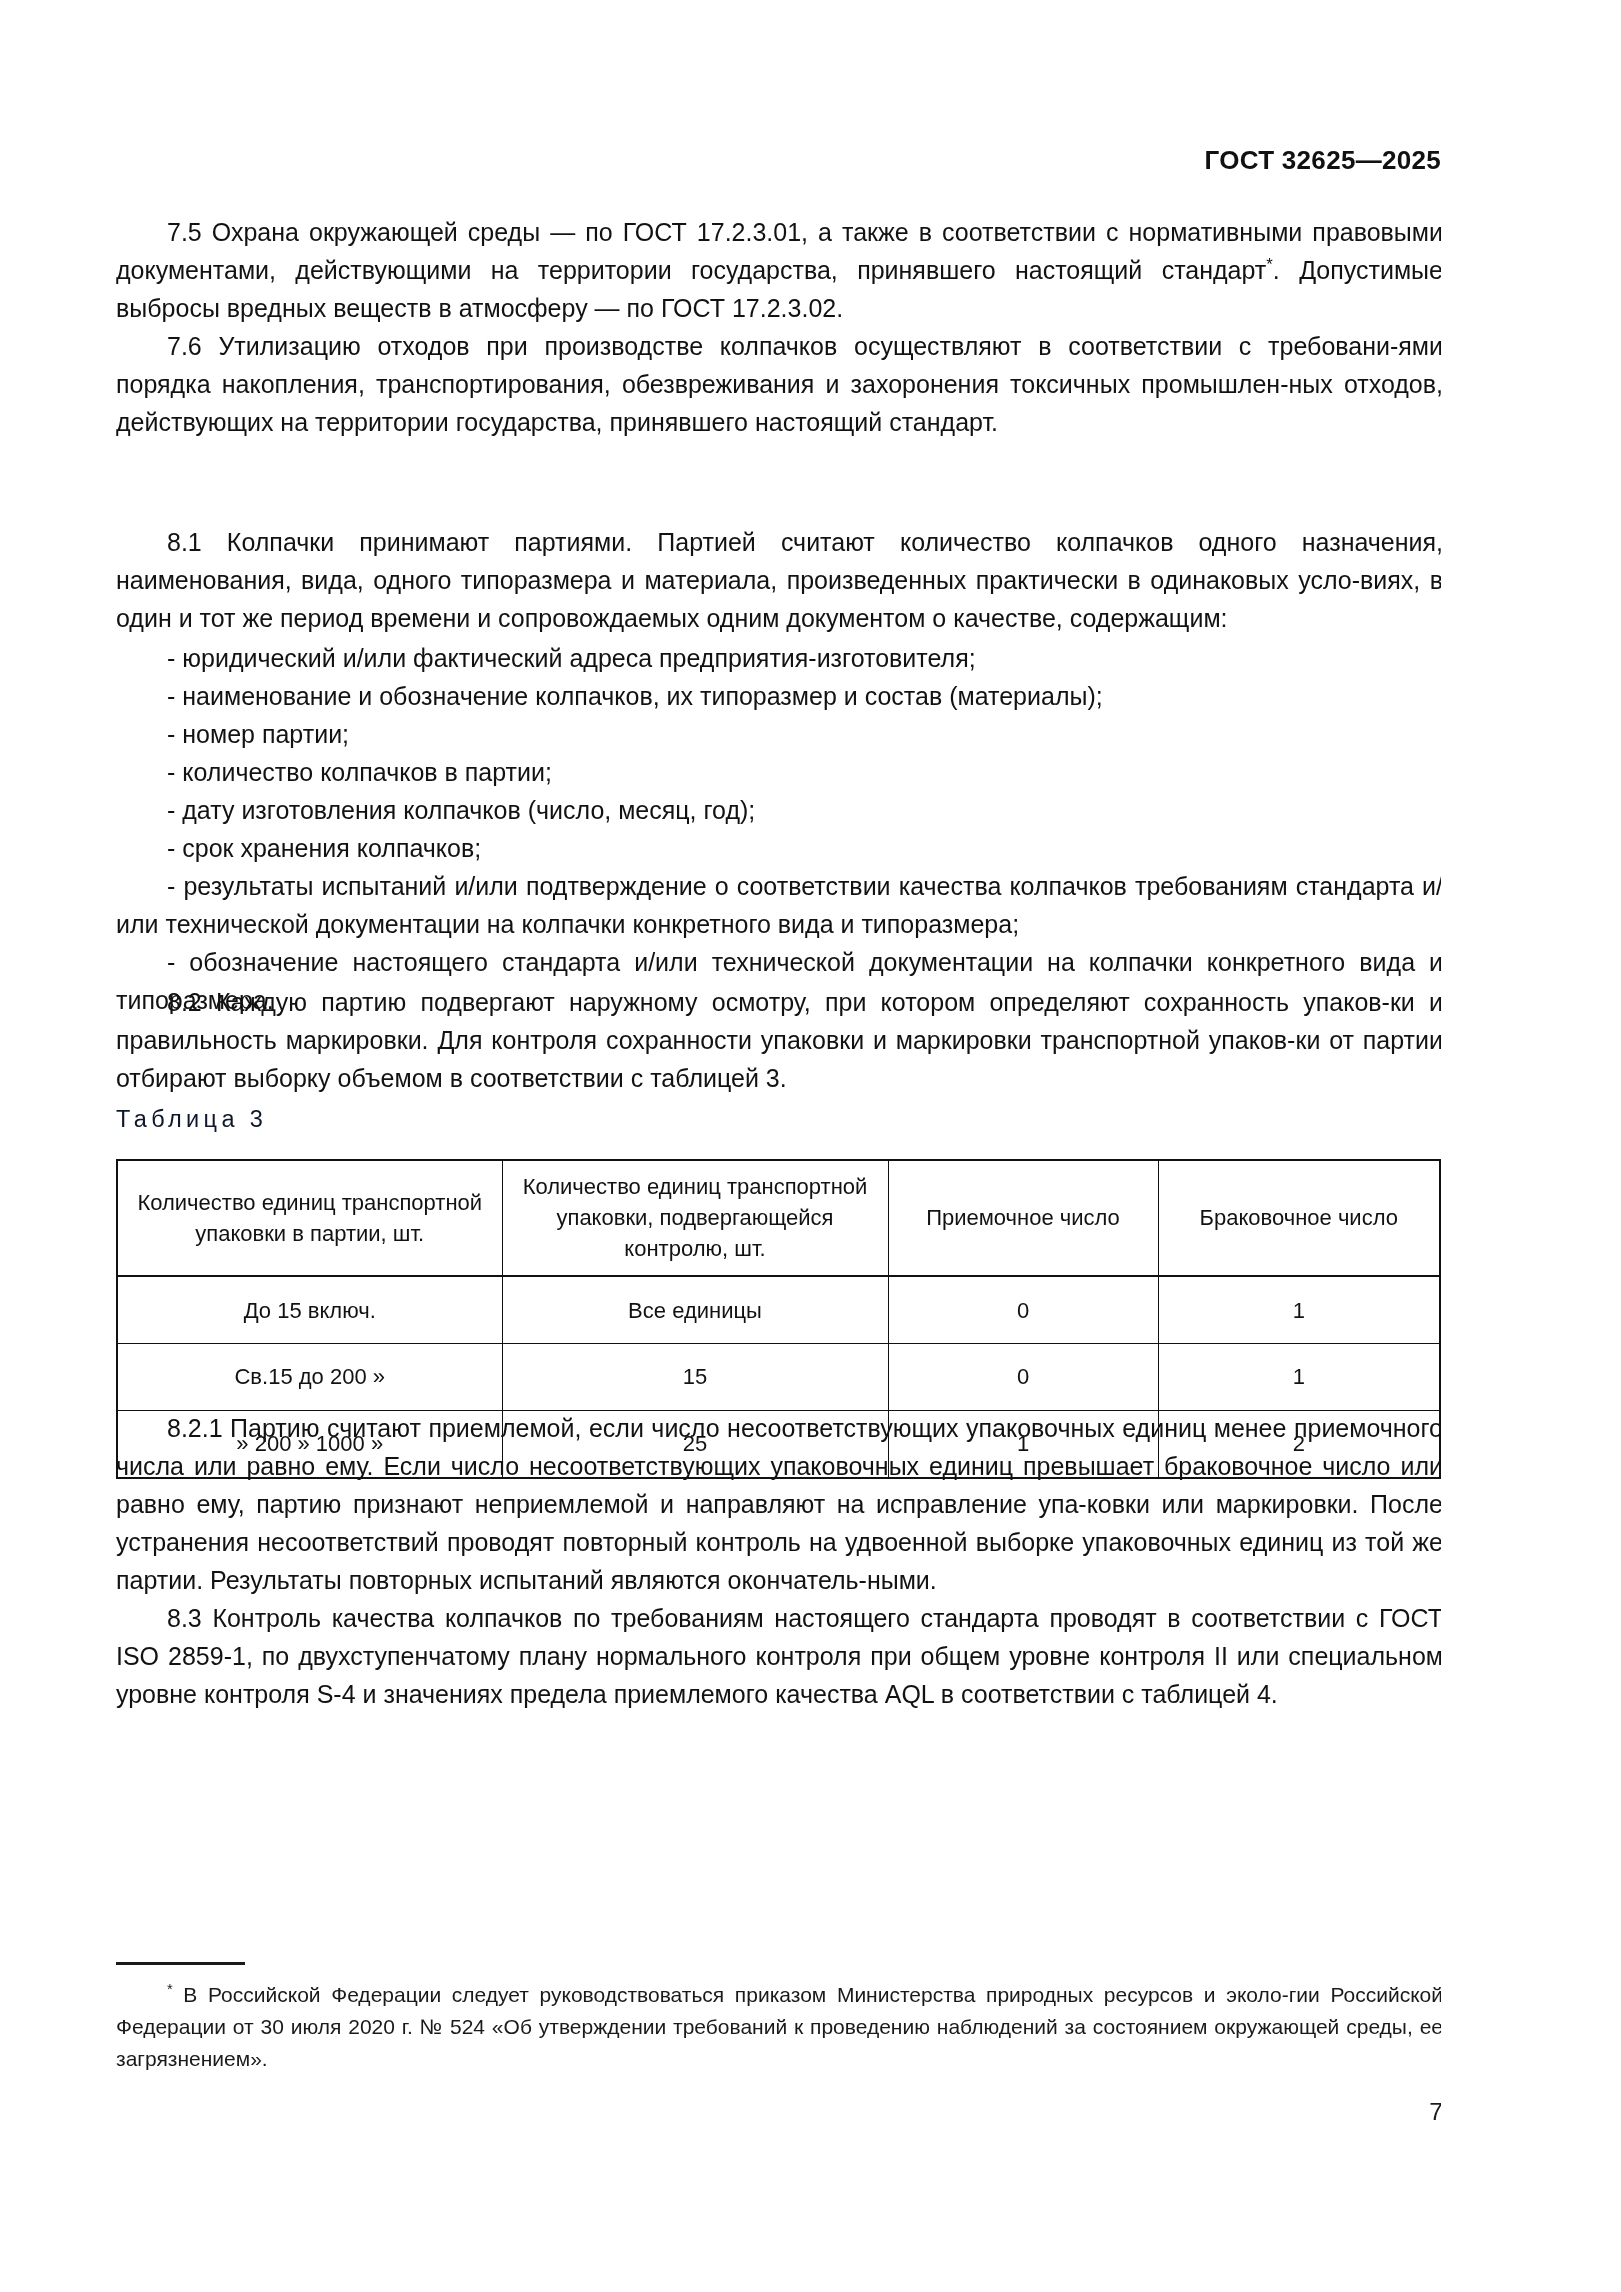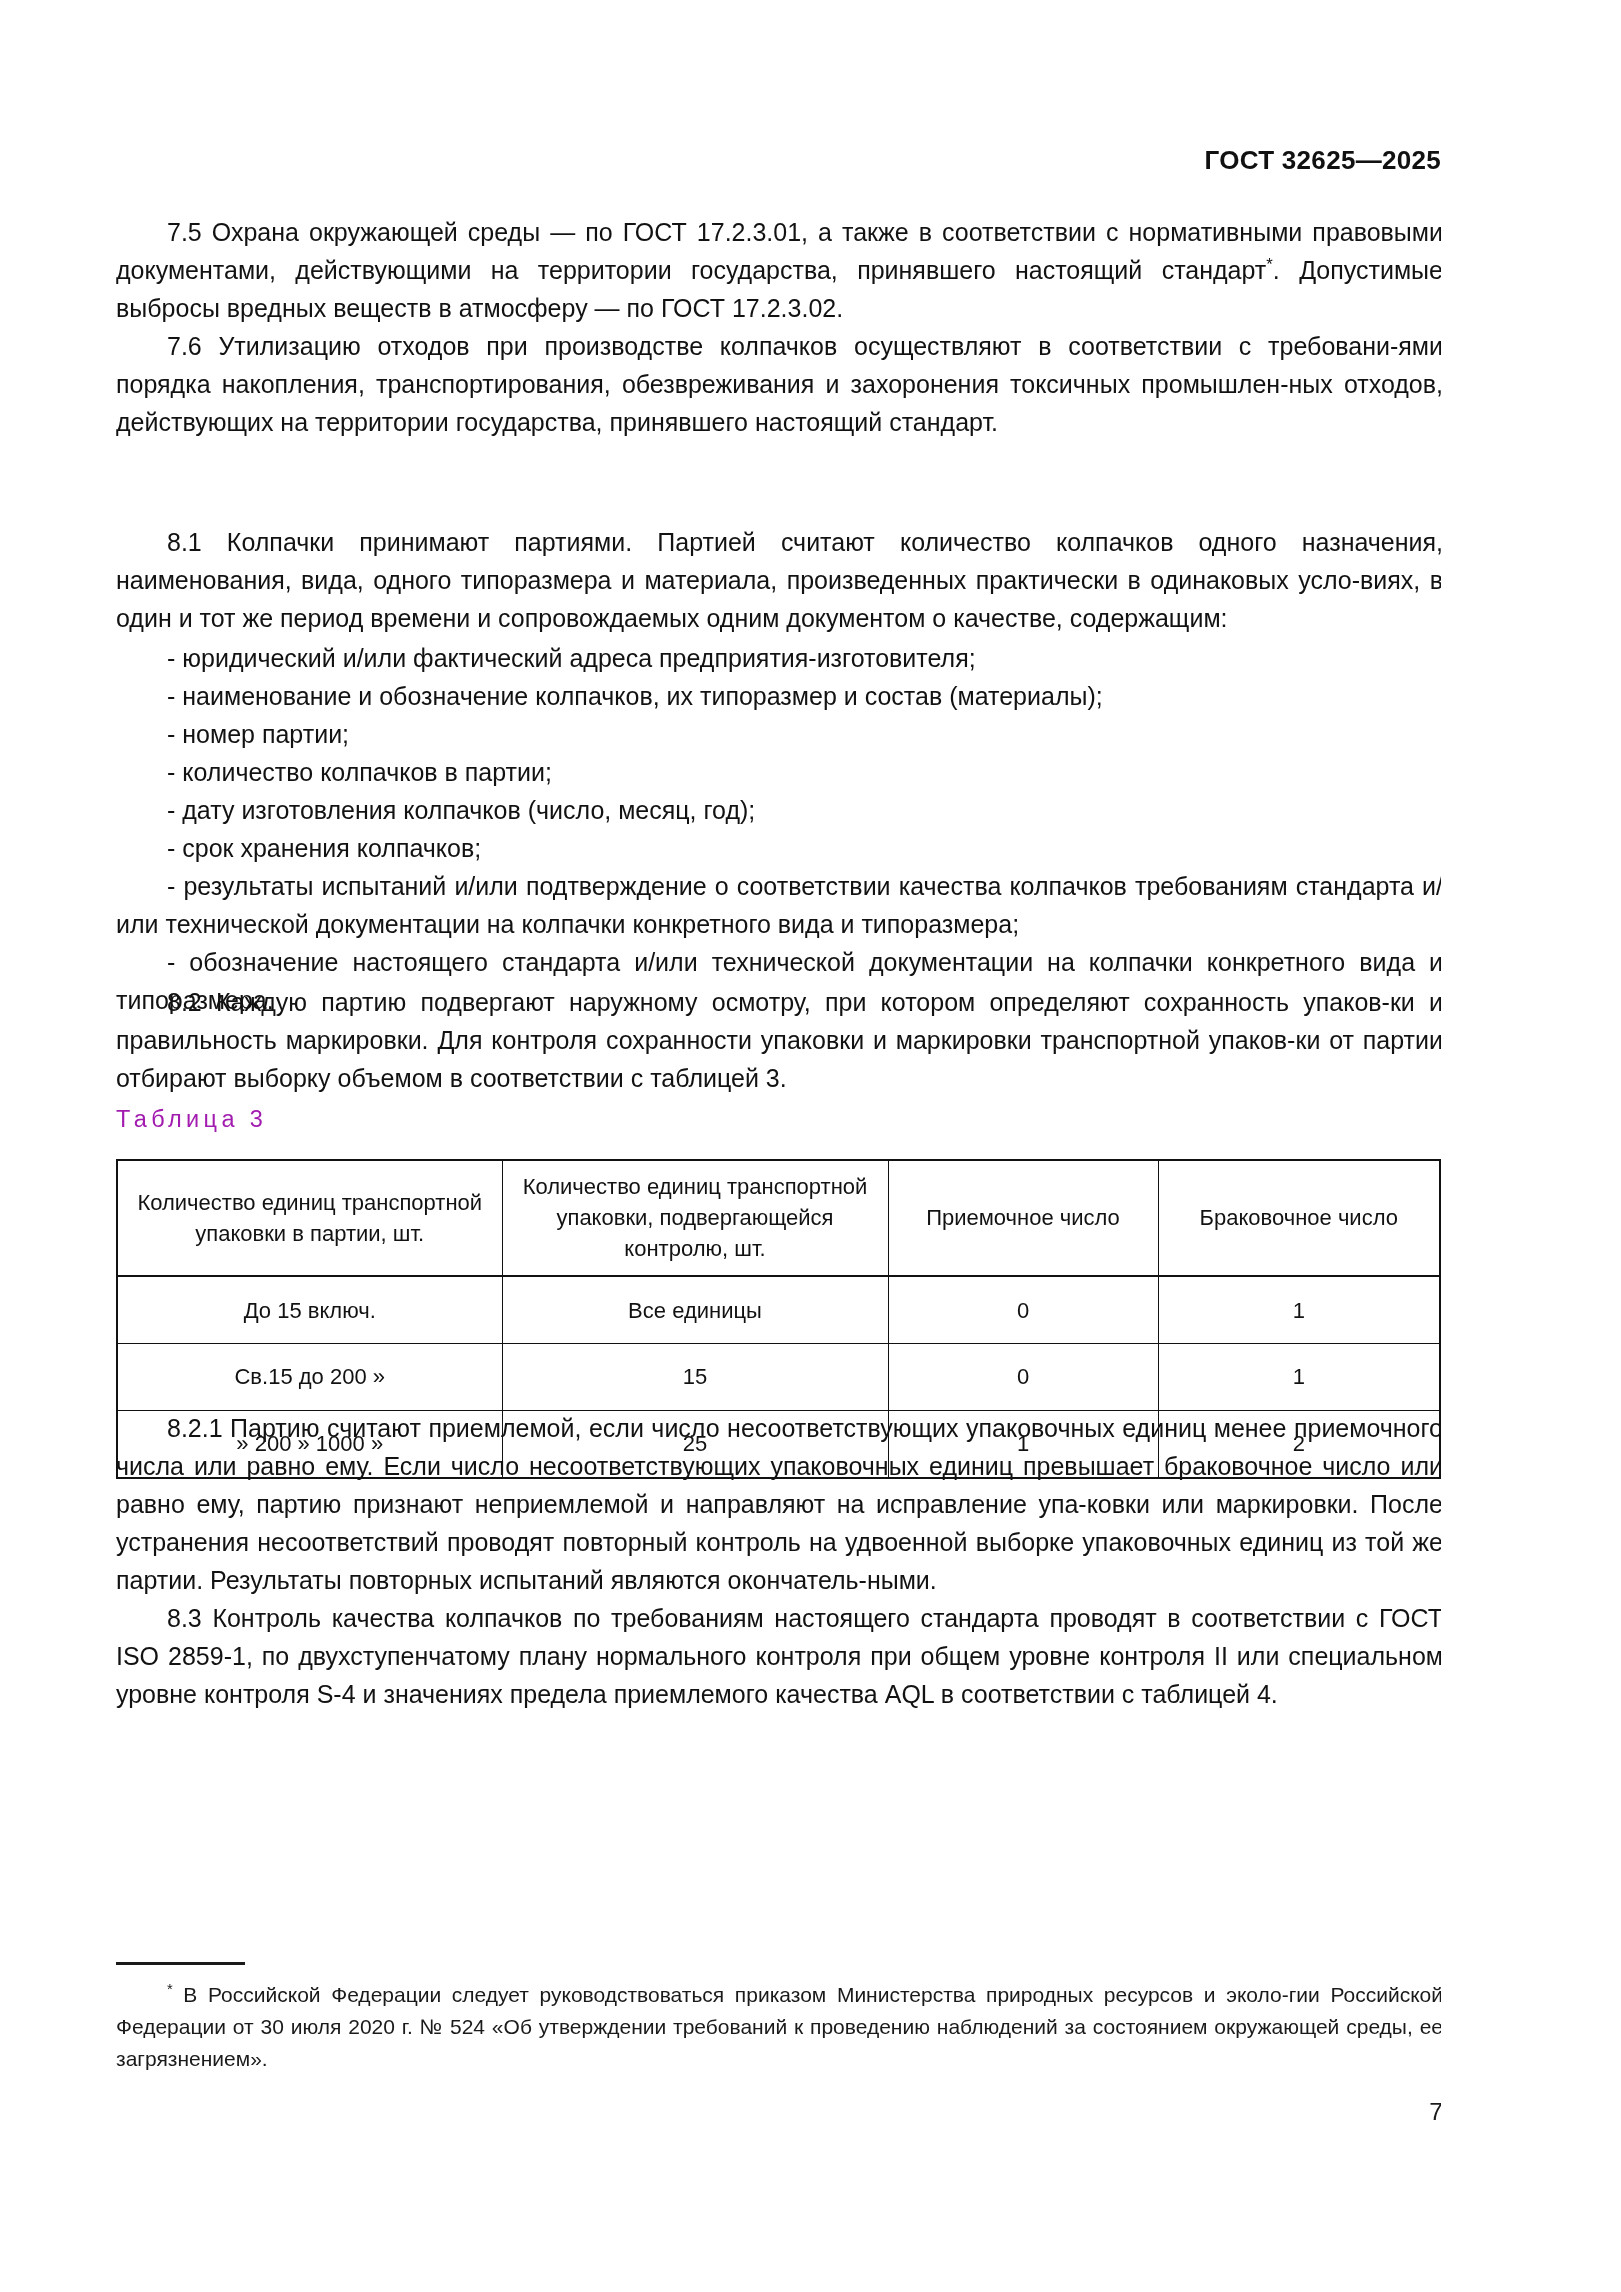--- a/index.html
+++ b/index.html
@@ -75,21 +75,21 @@
     font-weight: bold;
     color: #111;
     margin: 0;
     padding-left: 23.5px;
   }
 
   
   .table-caption {
     font-size: 23.5px;
     letter-spacing: 4.4px;
-    color: #a21caf;
+    color: #0f172a;
   }
   table.gost-table {
     border-collapse: collapse;
     width: 1323px;
     table-layout: fixed;
     font-size: 22px;
     color: #121212;
   }
   table.gost-table th,
   table.gost-table td {

